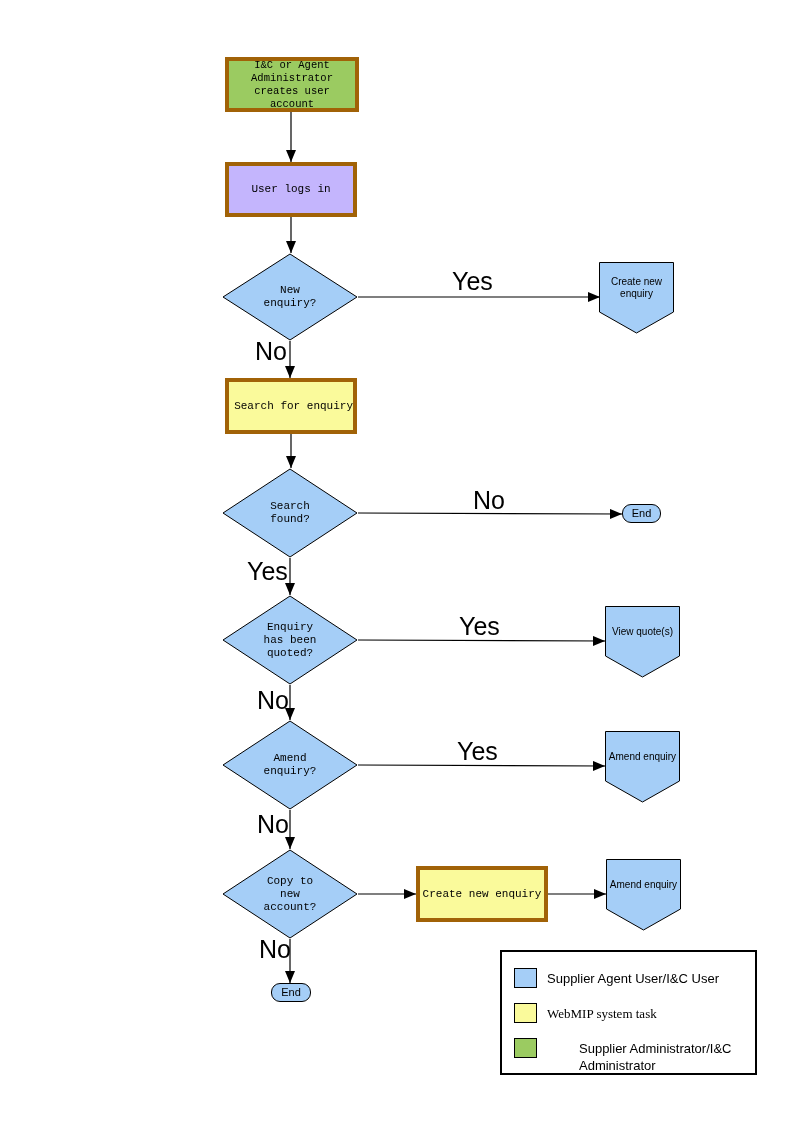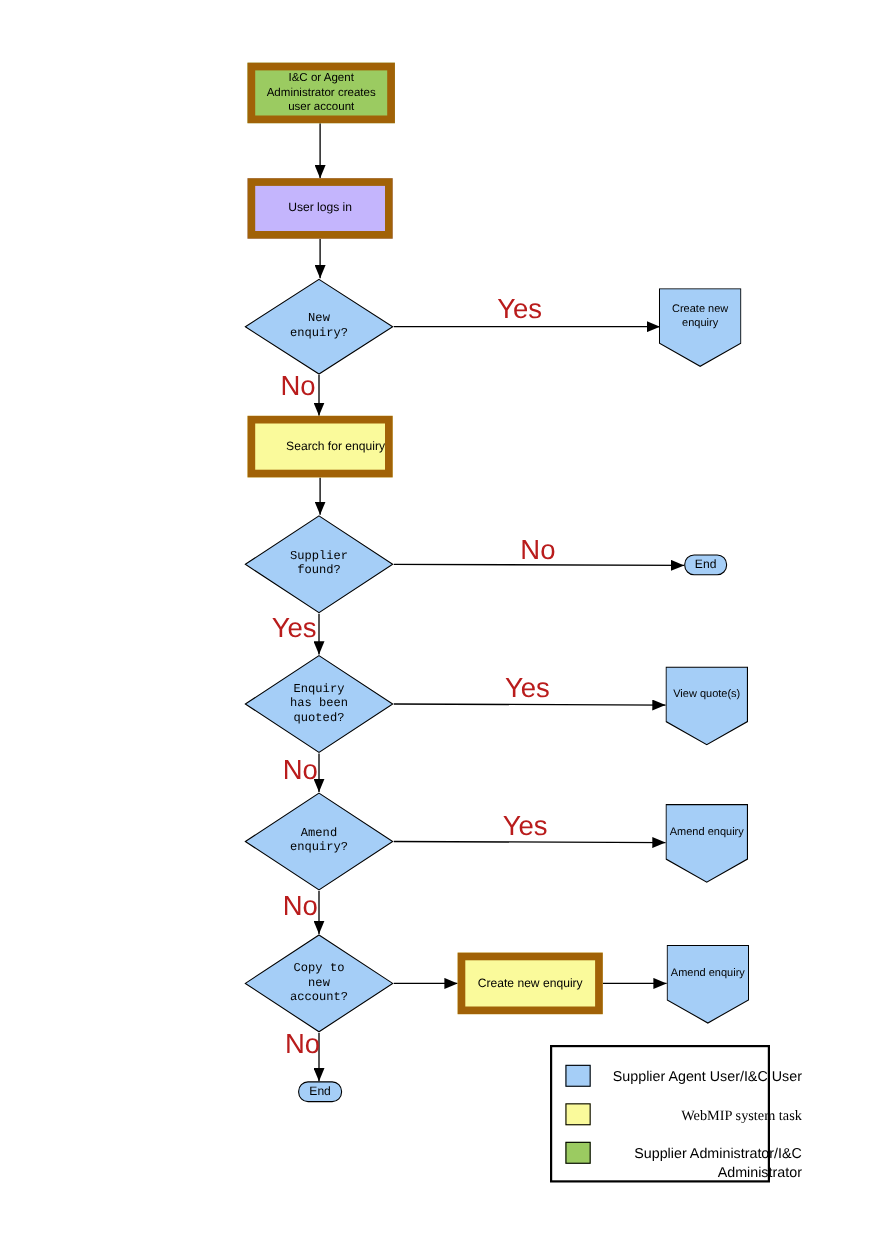--- a/index.html
+++ b/index.html
@@ -20,21 +20,21 @@
   .node {
     position: absolute;
     display: flex;
     align-items: center;
     justify-content: center;
     text-align: center;
     font-size: 11px;
     line-height: 13px;
     box-sizing: border-box;
   }
-  .rect { border: 7px solid #a16207; }
+  .rect { border: 4px solid #a16207; font-family: Liberation Mono, monospace; }
   .fill-blue   { background: #c4b5fd; }
   .fill-yellow { background: #FAFA9B; }
   .fill-green  { background: #9BCB61; }
   .shape-svg {
     position: absolute;
     left: 0; top: 0;
     width: 100%; height: 100%;
   }
   .diamond .label, .pentagon .label { position: relative; z-index: 1; }
   .diamond { width: 136px; height: 90px; font-family: Liberation Mono, monospace; }
@@ -49,31 +49,30 @@
   .terminator {
     border: 1px solid #000;
     border-radius: 9px;
     background: #A5CEF7;
     font-size: 11px;
   }
   .edge-label {
     position: absolute;
     font-size: 25px;
     line-height: 27px;
-    color: #b91c1c;
+    color: #000000;
     white-space: nowrap;
   }
   .legend {
     position: absolute;
     left: 500px; top: 950px;
-    width: 200px; height: 125px;
+    width: 257px; height: 125px;
     border: 2px solid #000;
     box-sizing: border-box;
     background: #fff;
-    text-align: right;
   }
   .legend-row {
     position: absolute;
     left: 12px;
     display: flex;
     align-items: flex-start;
   }
   .legend-swatch {
     width: 23px; height: 20px;
     border: 1px solid #000;
@@ -135,21 +134,21 @@
     <svg class="shape-svg" viewBox="0 0 136 88" preserveAspectRatio="none">
         <polygon points="68,1 135,44 68,87 1,44" fill="#A5CEF7" stroke="#000" stroke-width="1"></polygon>
       </svg>
     <span class="label">New enquiry?</span>
   </div>
 
   <div class="node diamond" style="left:222px; top:468px;">
     <svg class="shape-svg" viewBox="0 0 136 90" preserveAspectRatio="none">
         <polygon points="68,1 135,45 68,89 1,45" fill="#A5CEF7" stroke="#000" stroke-width="1"></polygon>
       </svg>
-    <span class="label">Supplier found?</span>
+    <span class="label">Search found?</span>
   </div>
 
   <div class="node diamond" style="left:222px; top:720px;">
     <svg class="shape-svg" viewBox="0 0 136 90" preserveAspectRatio="none">
         <polygon points="68,1 135,45 68,89 1,45" fill="#A5CEF7" stroke="#000" stroke-width="1"></polygon>
       </svg>
     <span class="label">Amend enquiry?</span>
   </div>
 
   <div class="node diamond" style="left:222px; top:595px;">
@@ -214,19 +213,19 @@
 
   <div class="legend">
     <div class="legend-row" style="top:16px; align-items:center;">
       <div class="legend-swatch" style="background: rgb(165, 206, 247);"></div>
       <div class="legend-label" style="margin-top:0;">Supplier Agent User/I&amp;C User</div>
     </div>
     <div class="legend-row" style="top:51px; align-items:center;">
       <div class="legend-swatch" style="background: rgb(250, 250, 155);"></div>
       <div class="legend-label" style="margin-top:0;font-family:Liberation Serif, serif;">WebMIP system task</div>
     </div>
-    <div class="legend-row" style="top:86px;">
+    <div class="legend-row" style="top:86px;gap:32px;">
       <div class="legend-swatch" style="background: rgb(155, 203, 97);"></div>
       <div class="legend-label">Supplier Administrator/I&amp;C Administrator</div>
     </div>
   </div>
 
 </div>
 
 </body></html>

